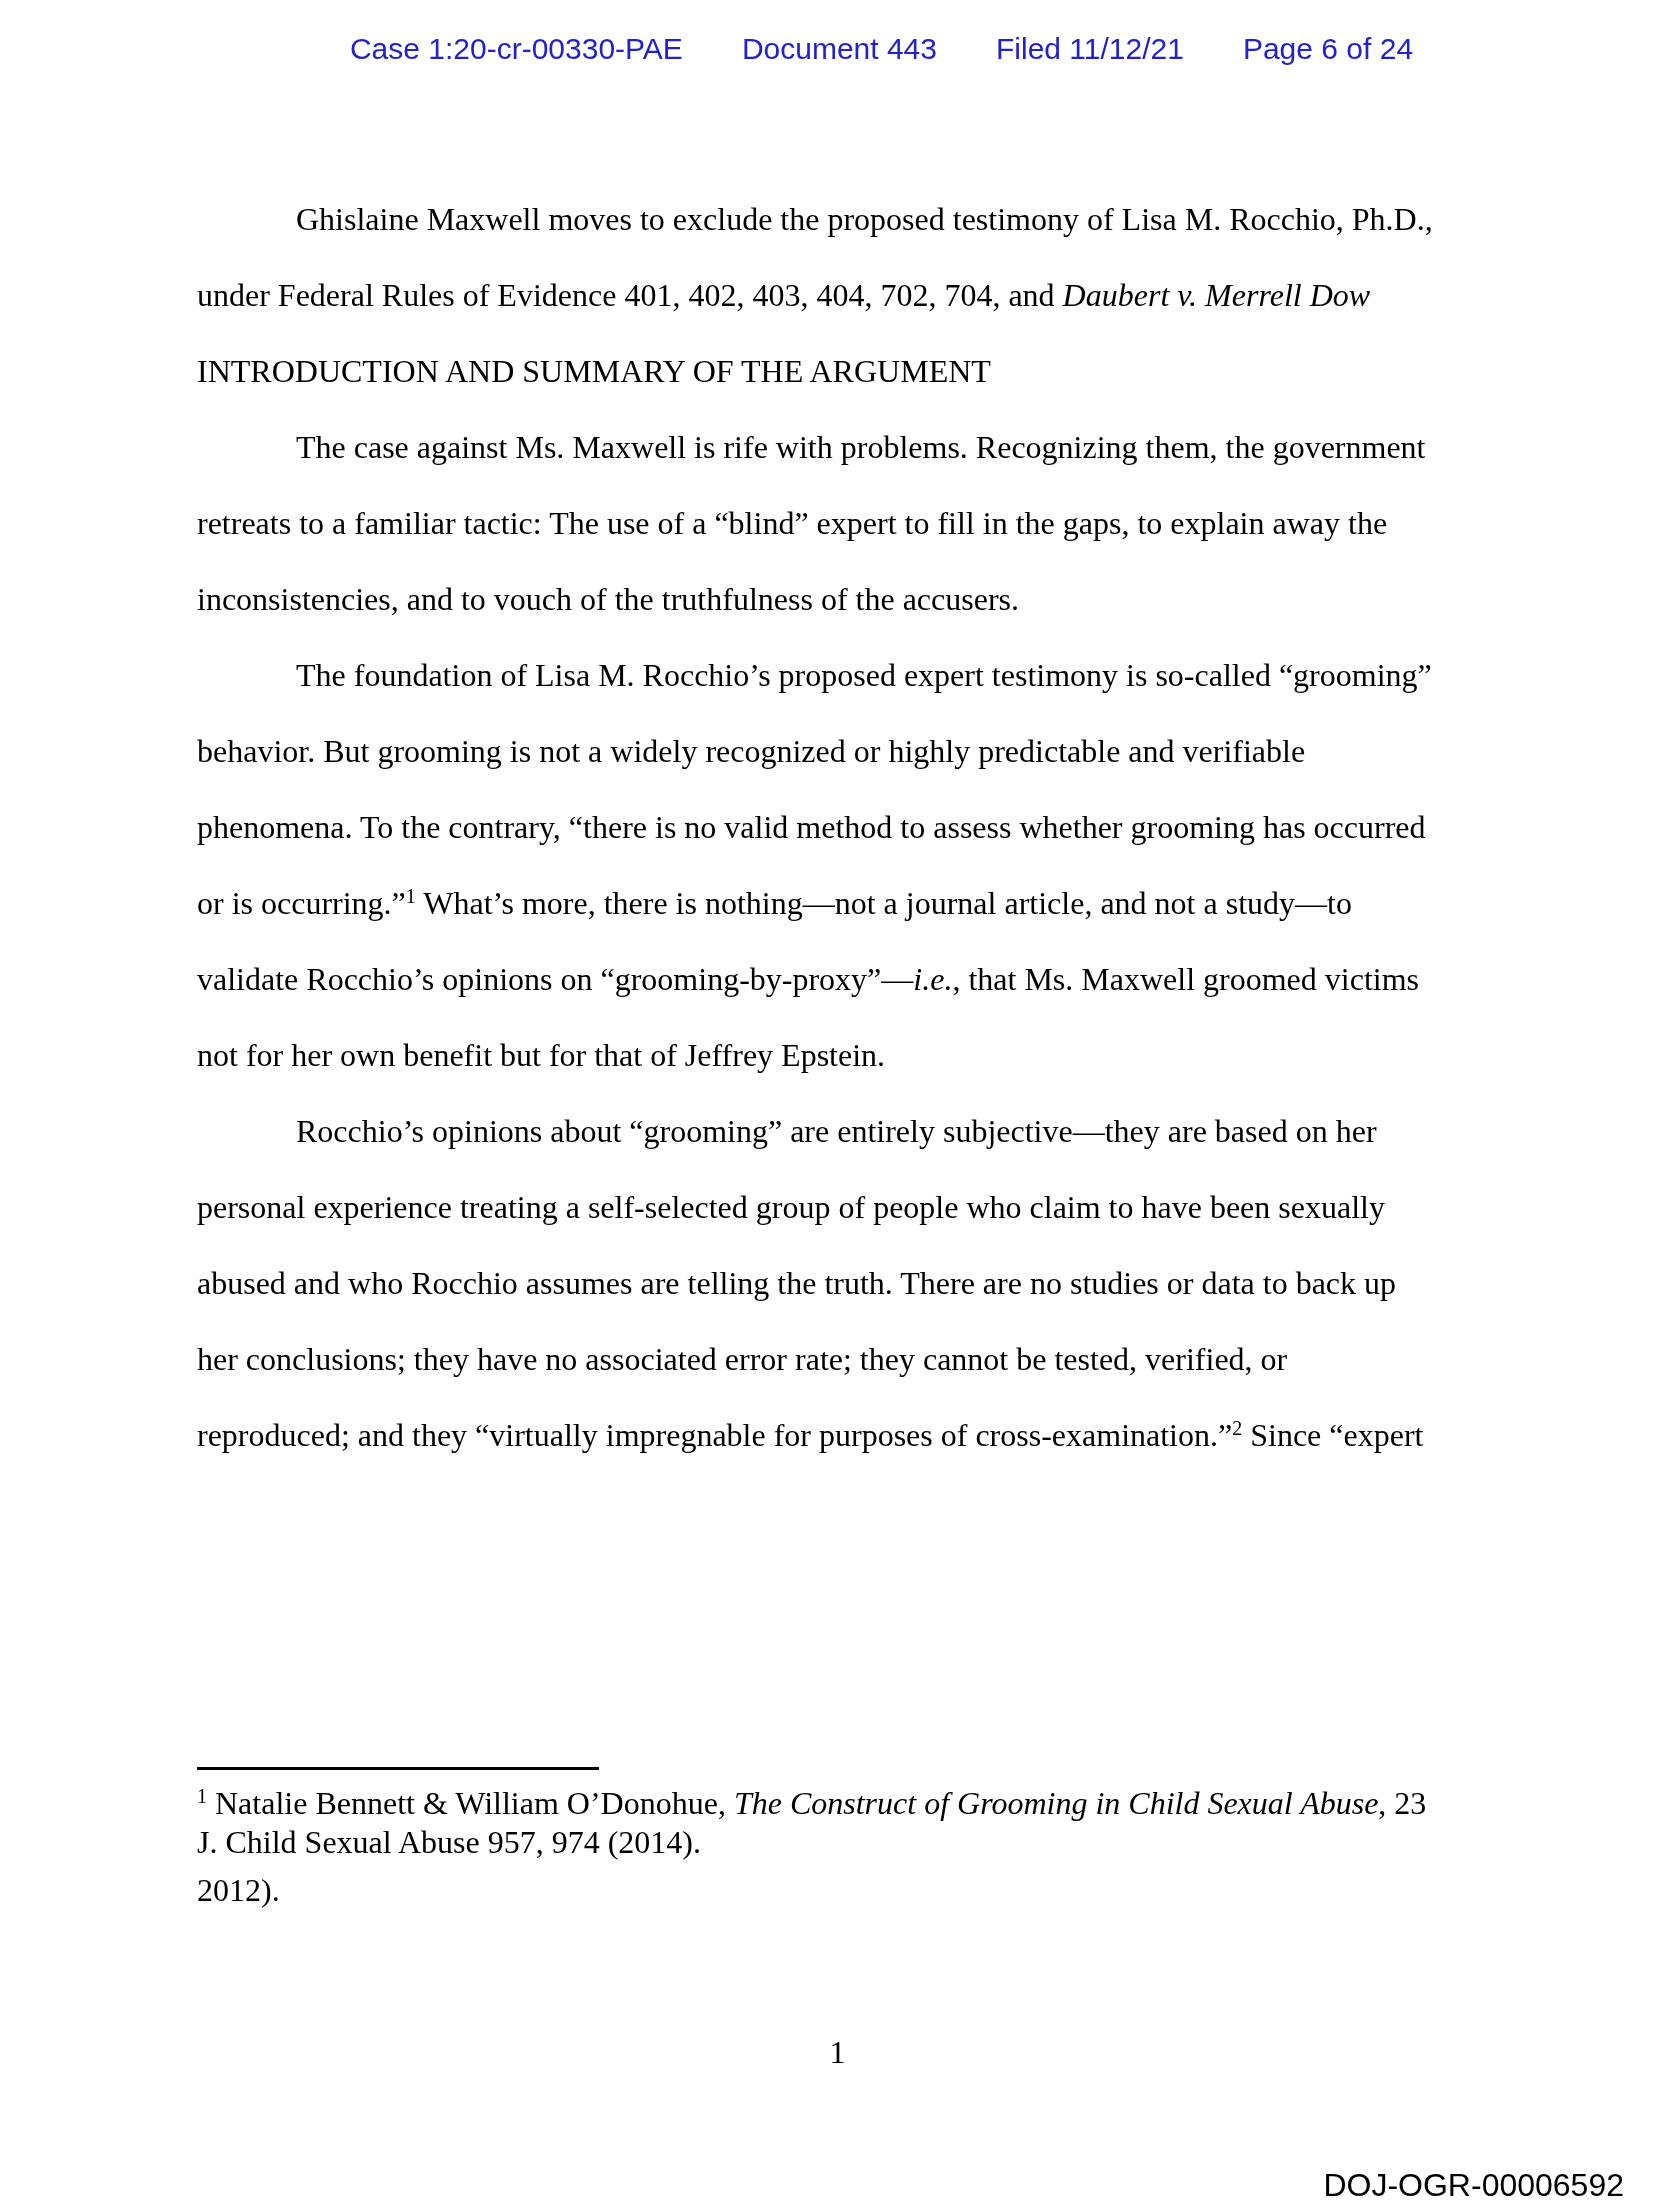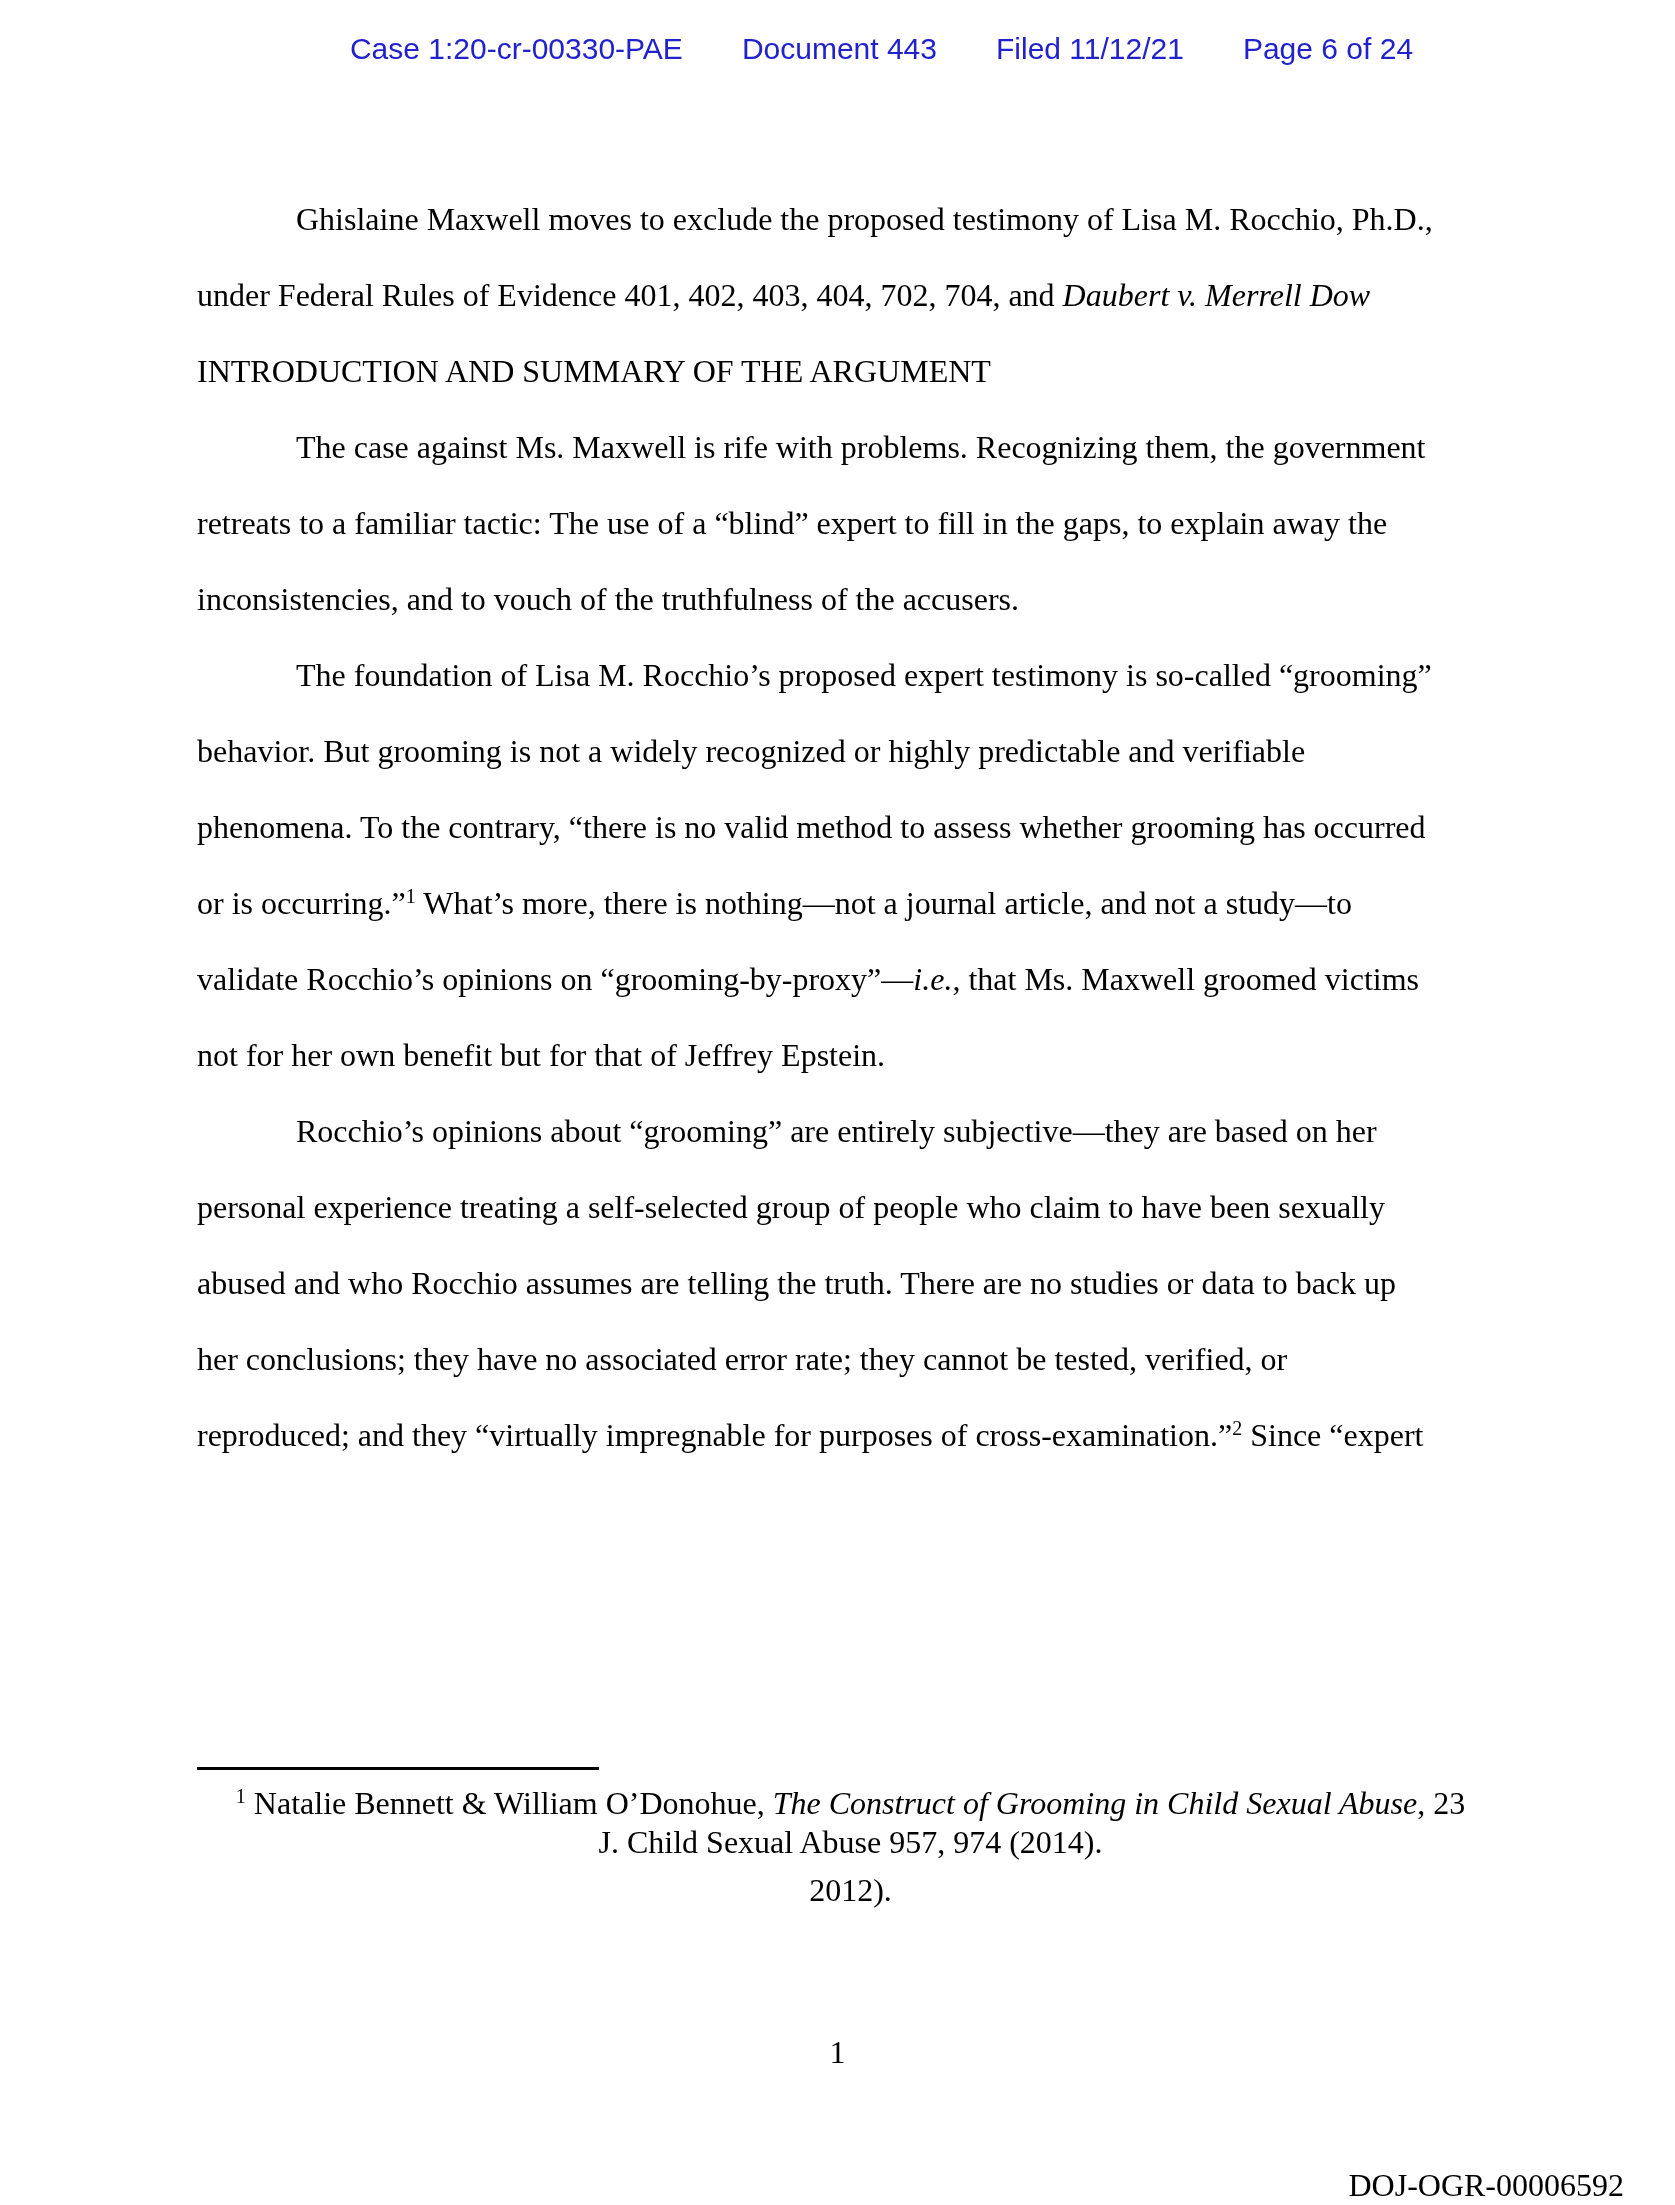--- a/index.html
+++ b/index.html
@@ -36,29 +36,29 @@
     vertical-align:baseline;position:relative;top:-0.55em;
   }
   .fn-separator{
     position:absolute;left:197px;top:1767px;
     width:402px;height:2.6px;background:#000000;
   }
   .footnotes{
     position:absolute;left:197px;top:1784px;width:1307px;
     font-size:32px;line-height:39px;
   }
-  .footnote{margin:0 0 9.2px 0;text-align:center;}
+  .footnote{margin:0 0 9.2px 0;}
   .footnote .line{height:39px;white-space:nowrap;}
   .page-number{
     position:absolute;left:0;top:2034px;width:1675px;
     text-align:center;font-size:32px;line-height:37px;
   }
   .bates{
     position:absolute;right:51px;top:2168px;
-    font-family:Liberation Serif, serif;
+    font-family:Liberation Sans, sans-serif;
     font-size:32px;line-height:34px;
     letter-spacing:0px;white-space:nowrap;
   }
 </style>
 </head>
 <body>
 
 <div class="page">
 
   <div class="header-stamp" style="color: rgb(34, 34, 204);">

